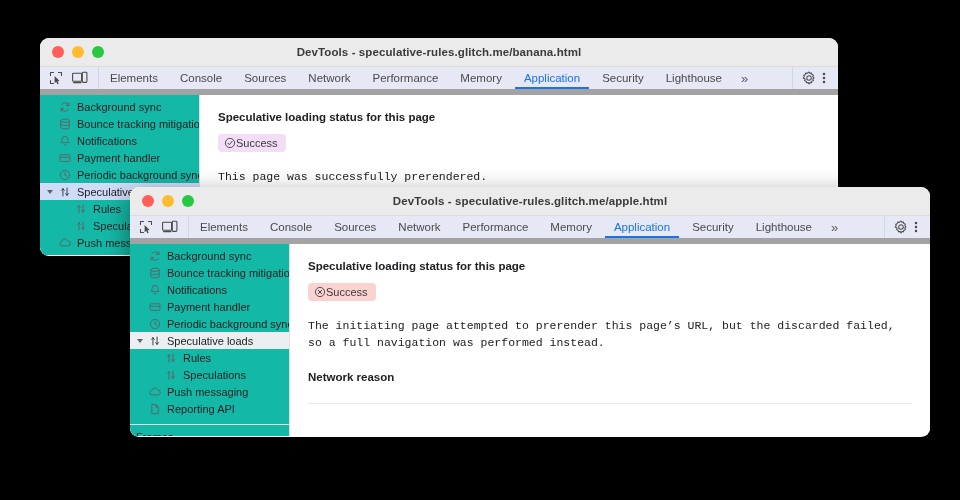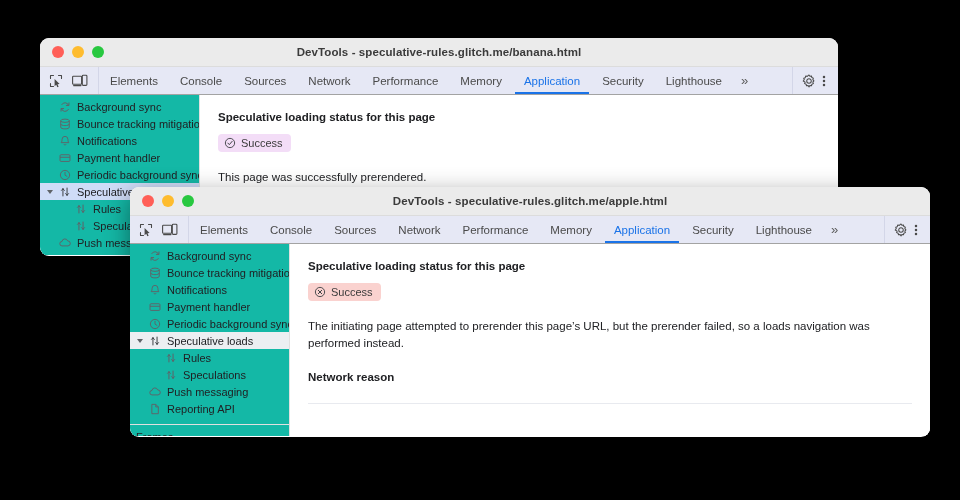--- a/index.html
+++ b/index.html
@@ -76,21 +76,21 @@
     letter-spacing: 0.1px;
     pointer-events: none;
   }
 
   
   .tabbar {
     height: 28px;
     background: #e6e8f5;
     display: flex;
     align-items: stretch;
-    border-bottom: 1px solid #a3a3a3;
+    border-bottom: 6px solid #a3a3a3;
     font-size: 11.5px;
   }
 
   .tab-icons {
     display: flex;
     align-items: center;
     gap: 9px;
     padding: 0 10px 0 9px;
     border-right: 1px solid #d3d6e8;
   }
@@ -225,41 +225,41 @@
   .c-heading {
     font-size: 11.5px;
     font-weight: bold;
     color: #202124;
     margin-bottom: 11px;
   }
 
   .badge {
     display: inline-flex;
     align-items: center;
-    gap: 5px;
     padding: 3px 8px 3px 6px;
     border-radius: 4px;
     font-size: 11px;
     line-height: 1;
   }
   .badge.success {
     background: #f3ddf7;
     color: #3b3b3b;
   }
   .badge.failure {
     background: #fad2cf;
     color: #3b3b3b;
   }
   .badge svg { display: block; }
 
   .c-para {
     font-size: 11.5px;
     color: #202124;
     margin-top: 16px;
     line-height: 1.45;
+    font-family: Liberation Mono, monospace;
   }
 
   .c-subheading {
     font-size: 11.5px;
     font-weight: bold;
     color: #202124;
     margin-top: 20px;
   }
 
   .c-rule {
@@ -614,21 +614,21 @@
         <div class="badge failure">
           <span>
             <svg width="12" height="12" viewBox="0 0 14 14">
               <circle cx="7" cy="7" r="5.4" fill="none" stroke="#3c4043" stroke-width="1.05"></circle>
               <path d="M5 5l4 4M9 5l-4 4" fill="none" stroke="#3c4043" stroke-width="1.15" stroke-linecap="round"></path>
             </svg>
           </span>
           <span>Success</span>
         </div>
 
-        <div class="c-para">The initiating page attempted to prerender this page’s URL, but the prerender failed, so a loads navigation was performed instead.</div>
+        <div class="c-para">The initiating page attempted to prerender this page’s URL, but the discarded failed, so a full navigation was performed instead.</div>
 
         <div class="c-subheading">Network reason</div>
 
 
         <div class="c-rule"></div>
 
         
       </div>
     </div>
   </div>

